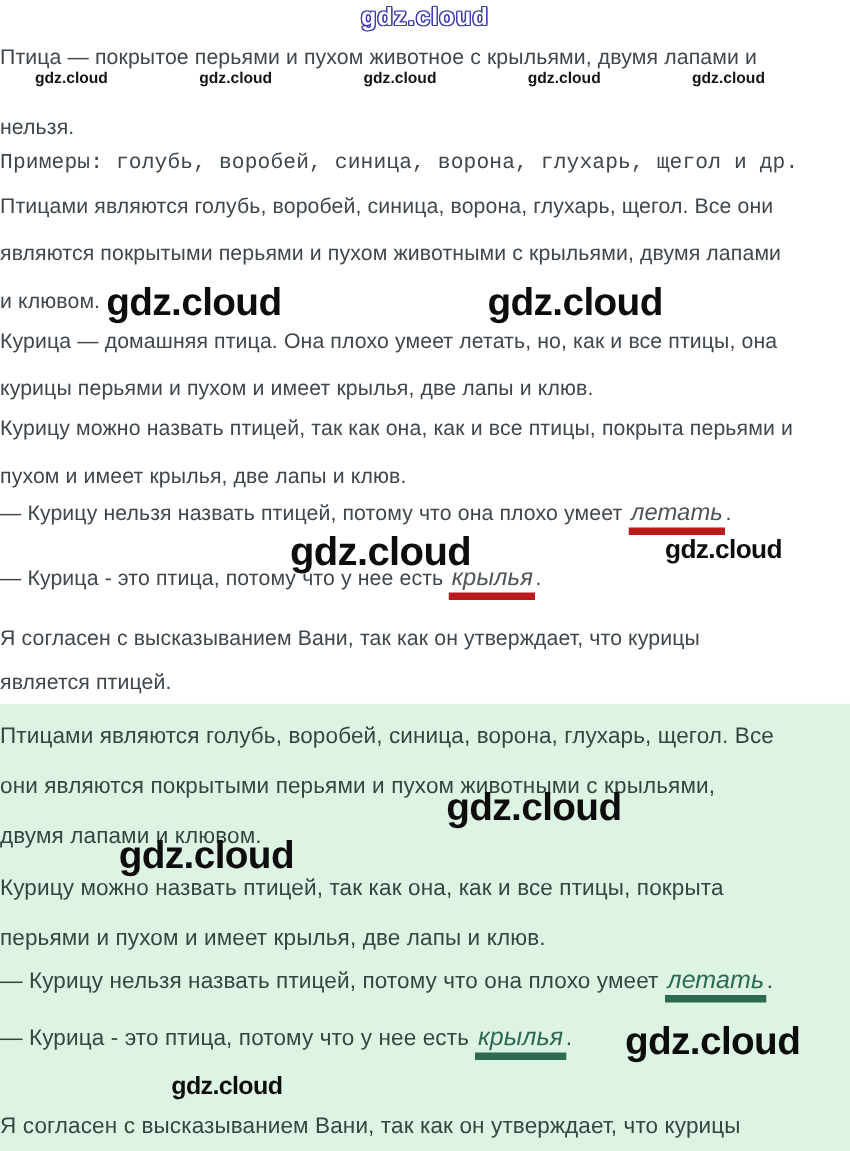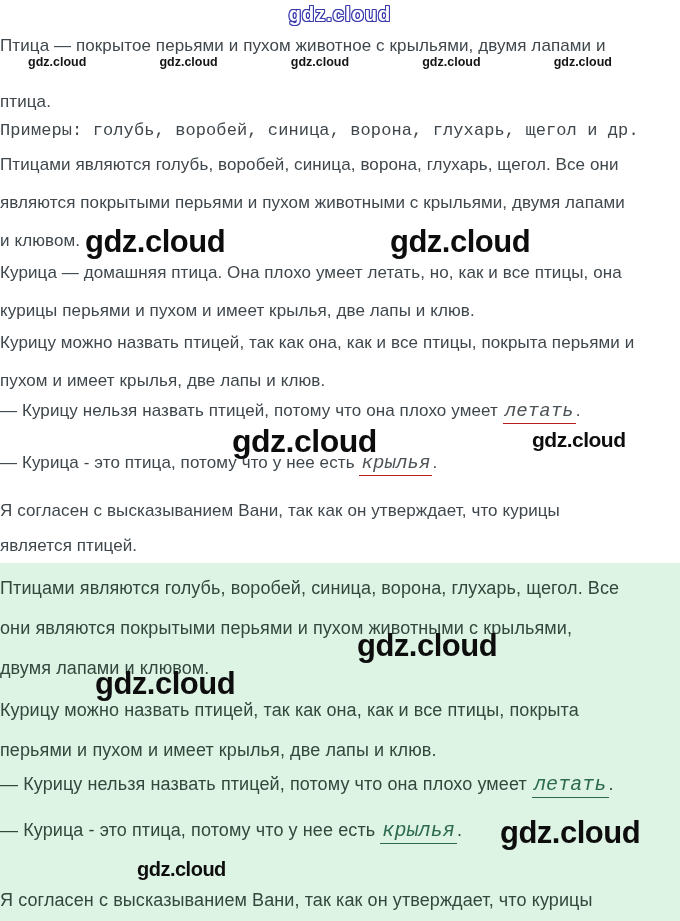--- a/index.html
+++ b/index.html
@@ -30,25 +30,25 @@
     width: 680px;
     height: 358px;
     background: #ddf3e4;
   }
   .green-text {
     font-size: 18px;
     line-height: 40px;
     color: #33483d;
   }
   .hand {
-    font-family: Liberation Mono, monospace;
+    font-family: Liberation Sans, sans-serif;
     font-style: italic;
     font-size: 19px;
     color: #4e5457;
-    border-bottom: 1px solid #b91c1c;
+    border-bottom: 6px solid #b91c1c;
     padding: 0 2px 1px 2px;
   }
   .green-text .hand {
     color: #2d6b51;
     border-bottom-color: #2d6b51;
     font-size: 20px;
   }
   .wm-top {
     position: absolute;
     top: 3px;
@@ -95,21 +95,21 @@
   <p class="para" style="top:27px;">Птица — покрытое перьями и пухом животное с крыльями, двумя лапами и</p>
 
   <div class="wm-row">
     <span>gdz.cloud</span>
     <span>gdz.cloud</span>
     <span>gdz.cloud</span>
     <span>gdz.cloud</span>
     <span>gdz.cloud</span>
   </div>
 
-  <p class="para" style="top:83px;">птица.</p>
+  <p class="para" style="top:83px;">нельзя.</p>
 
   <p class="para" style="top:112px;font-family:Liberation Mono, monospace;">Примеры: голубь, воробей, синица, ворона, глухарь, щегол и др.</p>
 
   <p class="para" style="top:146px;">Птицами являются голубь, воробей, синица, ворона, глухарь, щегол. Все они
 являются покрытыми перьями и пухом животными с крыльями, двумя лапами
 и клювом.</p>
 
   <p class="para" style="top:254px;">Курица — домашняя птица. Она плохо умеет летать, но, как и все птицы, она
 курицы перьями и пухом и имеет крылья, две лапы и клюв.</p>
 

